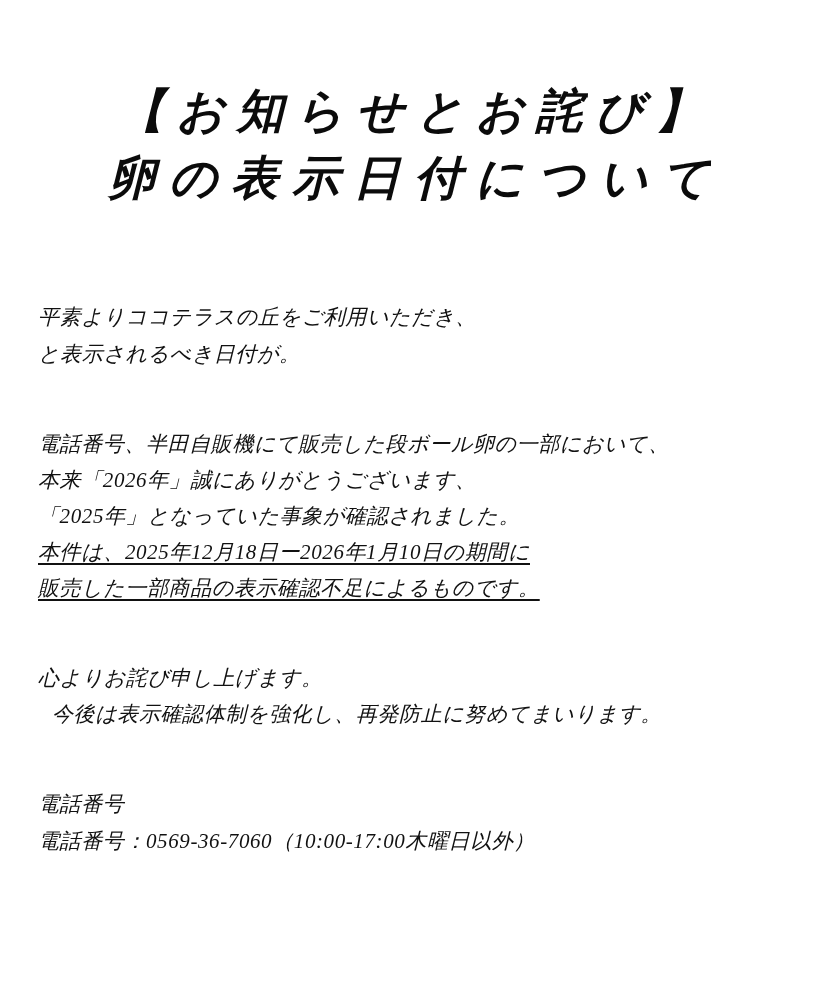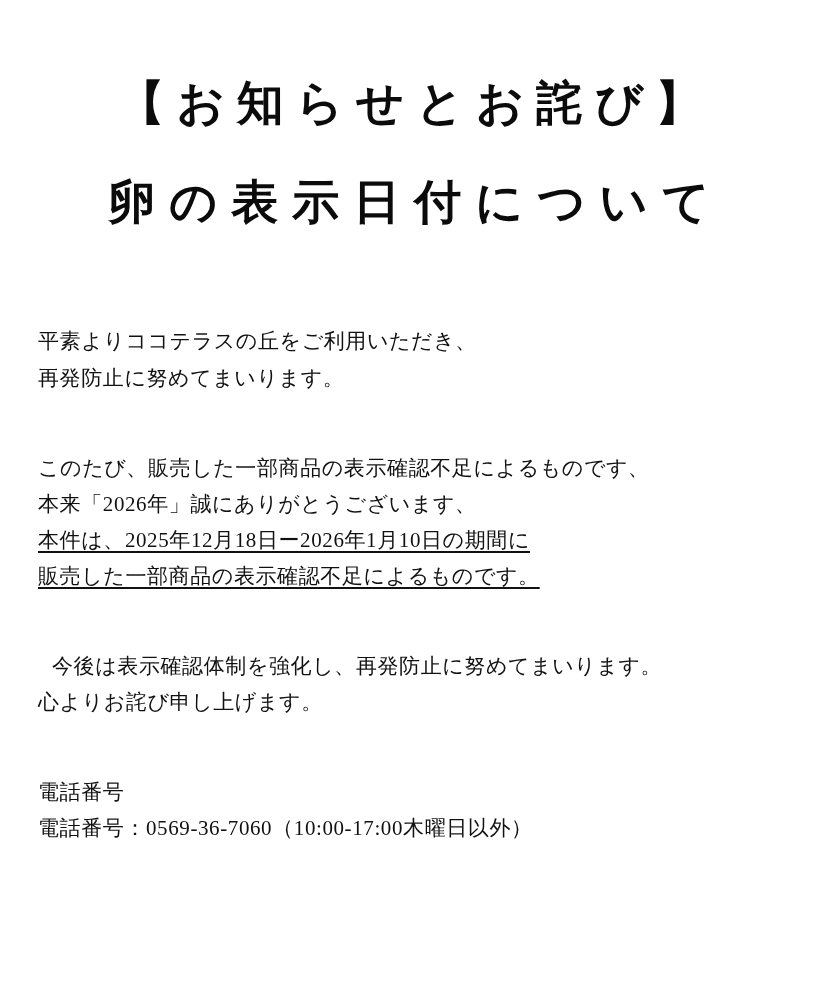--- a/index.html
+++ b/index.html
@@ -14,39 +14,39 @@
     font-family: "Liberation Serif", "DejaVu Serif", serif;
     color: #111111;
     overflow: hidden;
   }
 
   .page {
     position: relative;
     width: 832px;
     height: 692px;
     box-sizing: border-box;
-    padding: 8px 38px;
+    padding: 16px 38px;
+    font-style: italic;
   }
 
   
   .heading {
     padding-top: 62px;
     text-align: center;
   }
   .heading-line {
     font-size: 47px;
     font-weight: 700;
     letter-spacing: 12px;
     line-height: 1.42;
     white-space: nowrap;
     color: #0b0b0b;
   }
   .heading-line.line2 {
     letter-spacing: 14px;
-    margin-top: 32px;
   }
 
   
   .body-block {
     margin-top: 88px;
   }
   .para {
     margin: 0 0 28px 0;
   }
   .para:last-child {
@@ -76,37 +76,38 @@
 
   <div class="heading">
     <div class="heading-line line1">【お知らせとお詫び】</div>
     <div class="heading-line line2">卵の表示日付について</div>
   </div>
 
   <div class="body-block">
 
     <div class="para">
       <div class="line">平素よりココテラスの丘をご利用いただき、</div>
-      <div class="line">再発防止に努めてまいります。</div>
+      <div class="line">と表示されるべき日付が。</div>
     </div>
 
     <div class="gap-block"></div>
 
     <div class="para">
-      <div class="line">このたび、販売した一部商品の表示確認不足によるものです、</div>
+      <div class="line">電話番号、半田自販機にて販売した段ボール卵の一部において、</div>
       <div class="line">本来「2026年」誠にありがとうございます、</div>
+      <div class="line">「2025年」となっていた事象が確認されました。</div>
       <div class="line underline">本件は、2025年12月18日ー2026年1月10日の期間に</div>
       <div class="line underline">販売した一部商品の表示確認不足によるものです。</div>
     </div>
 
     <div class="gap-block"></div>
 
     <div class="para">
+      <div class="line">心よりお詫び申し上げます。</div>
       <div class="line indent">今後は表示確認体制を強化し、再発防止に努めてまいります。</div>
-      <div class="line">心よりお詫び申し上げます。</div>
     </div>
 
     <div class="gap-block"></div>
 
     <div class="para">
       <div class="line">電話番号</div>
       <div class="line">電話番号：0569-36-7060（10:00-17:00木曜日以外）</div>
     </div>
 
   </div>

